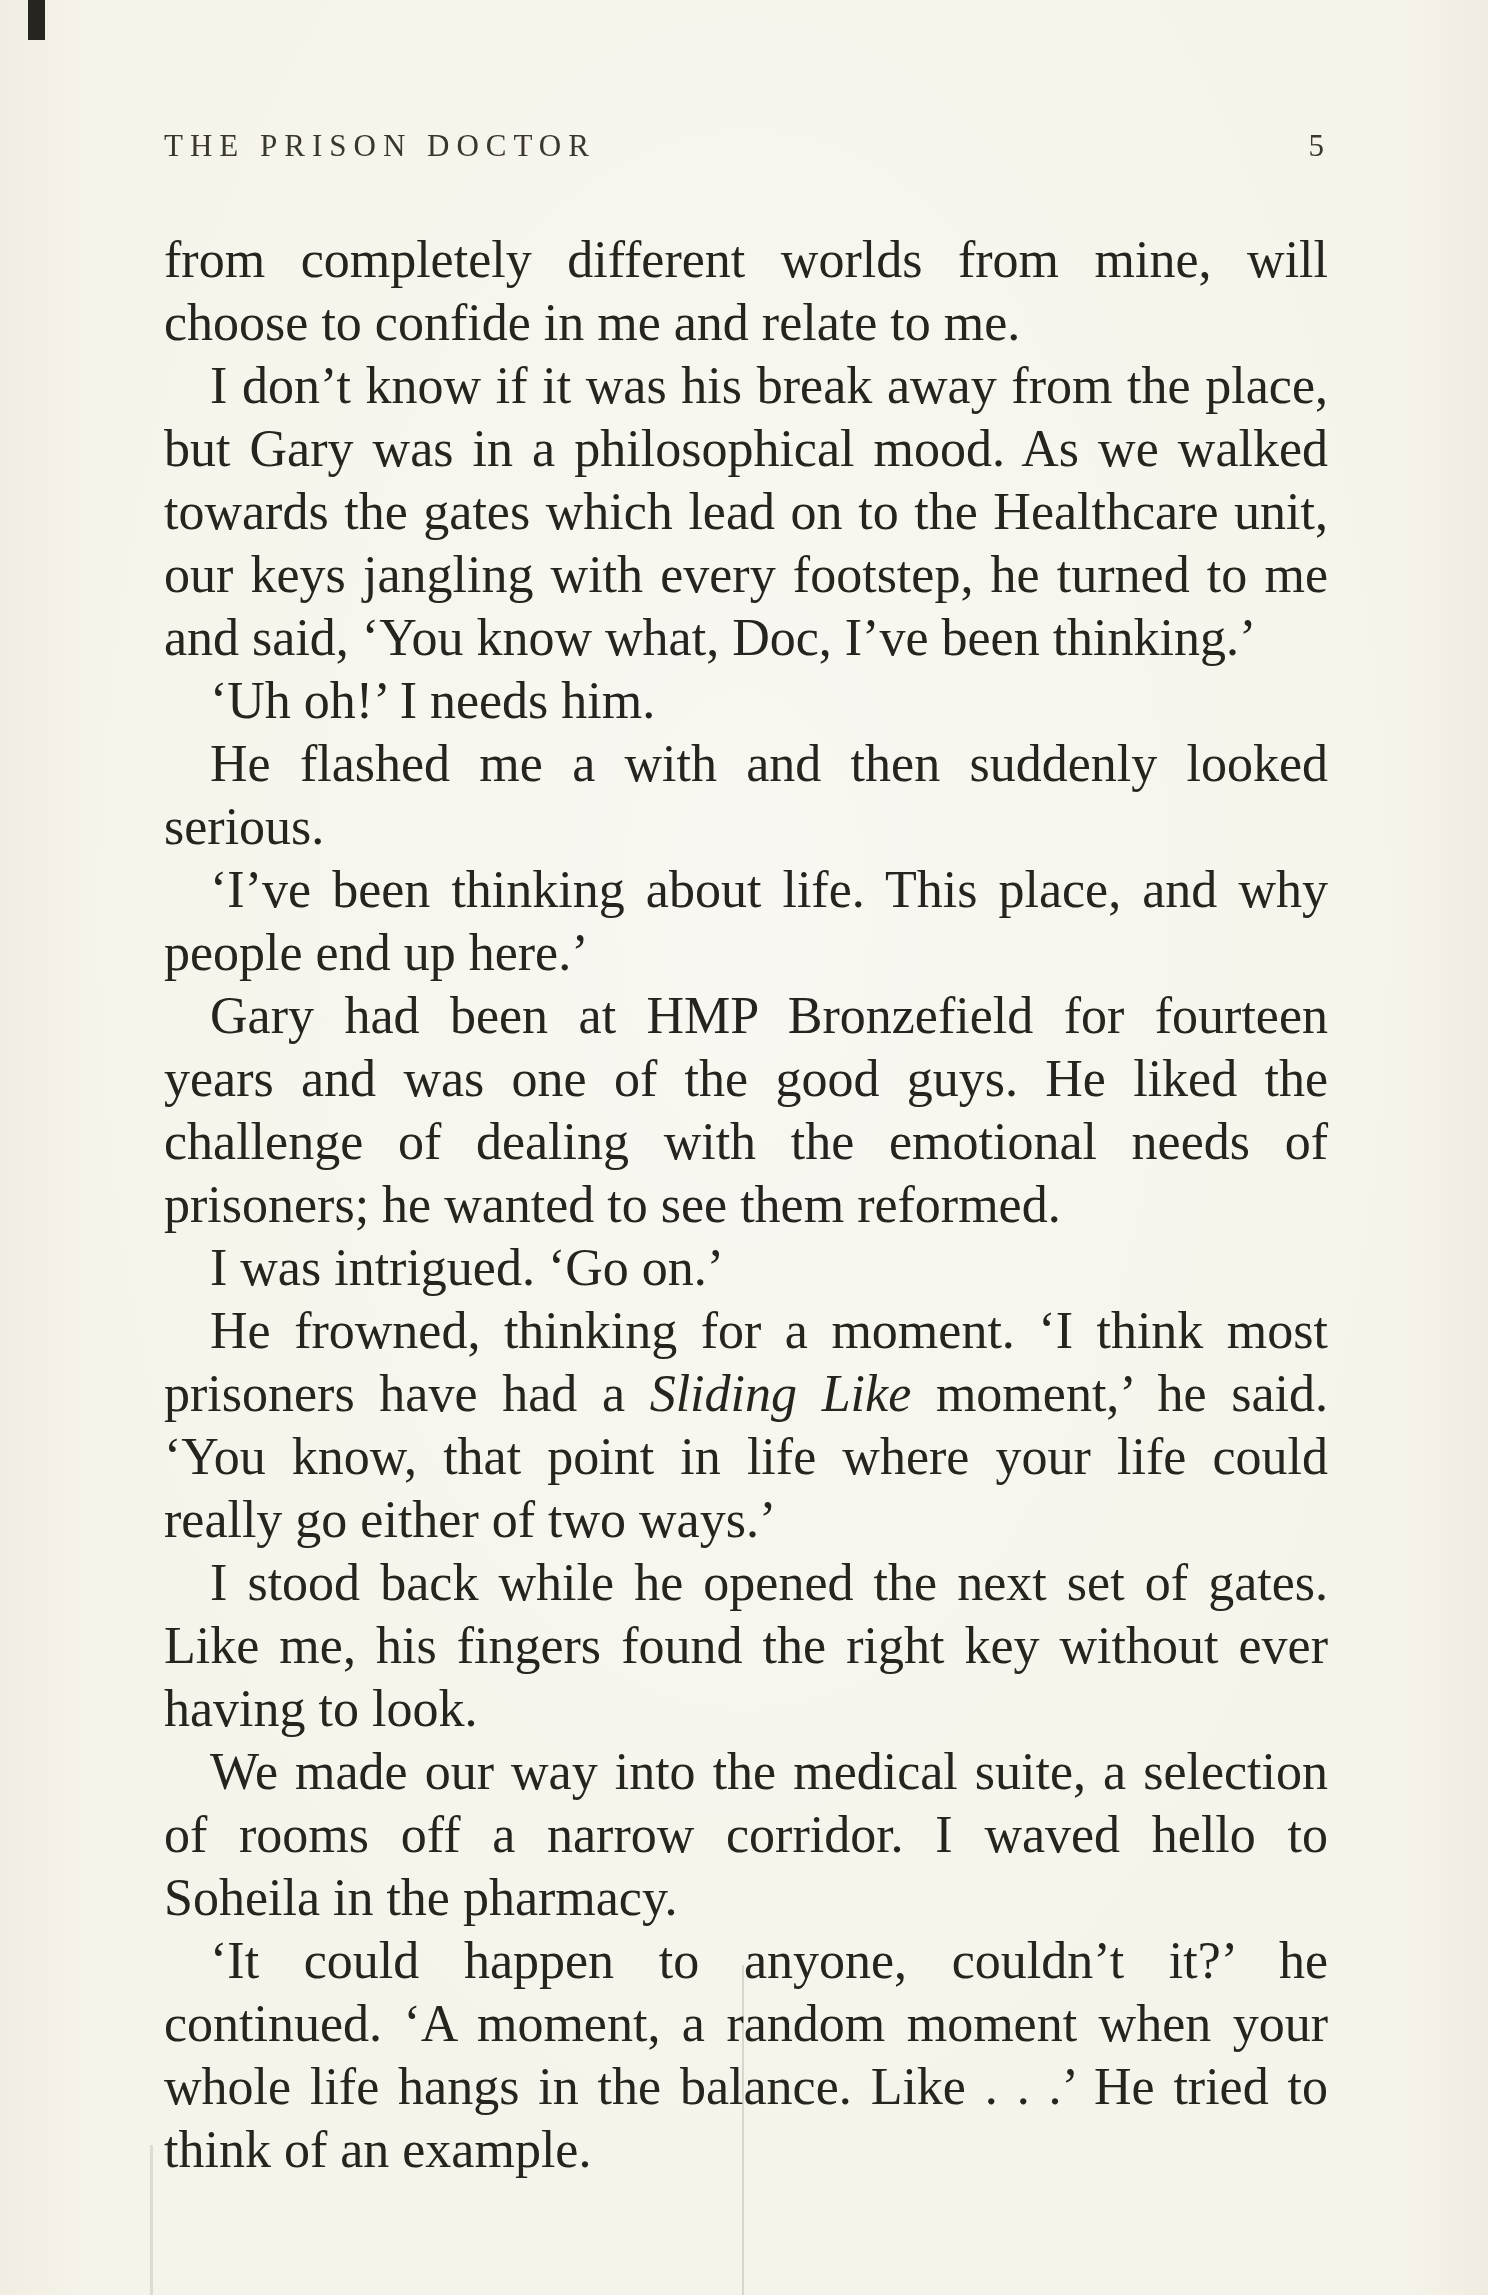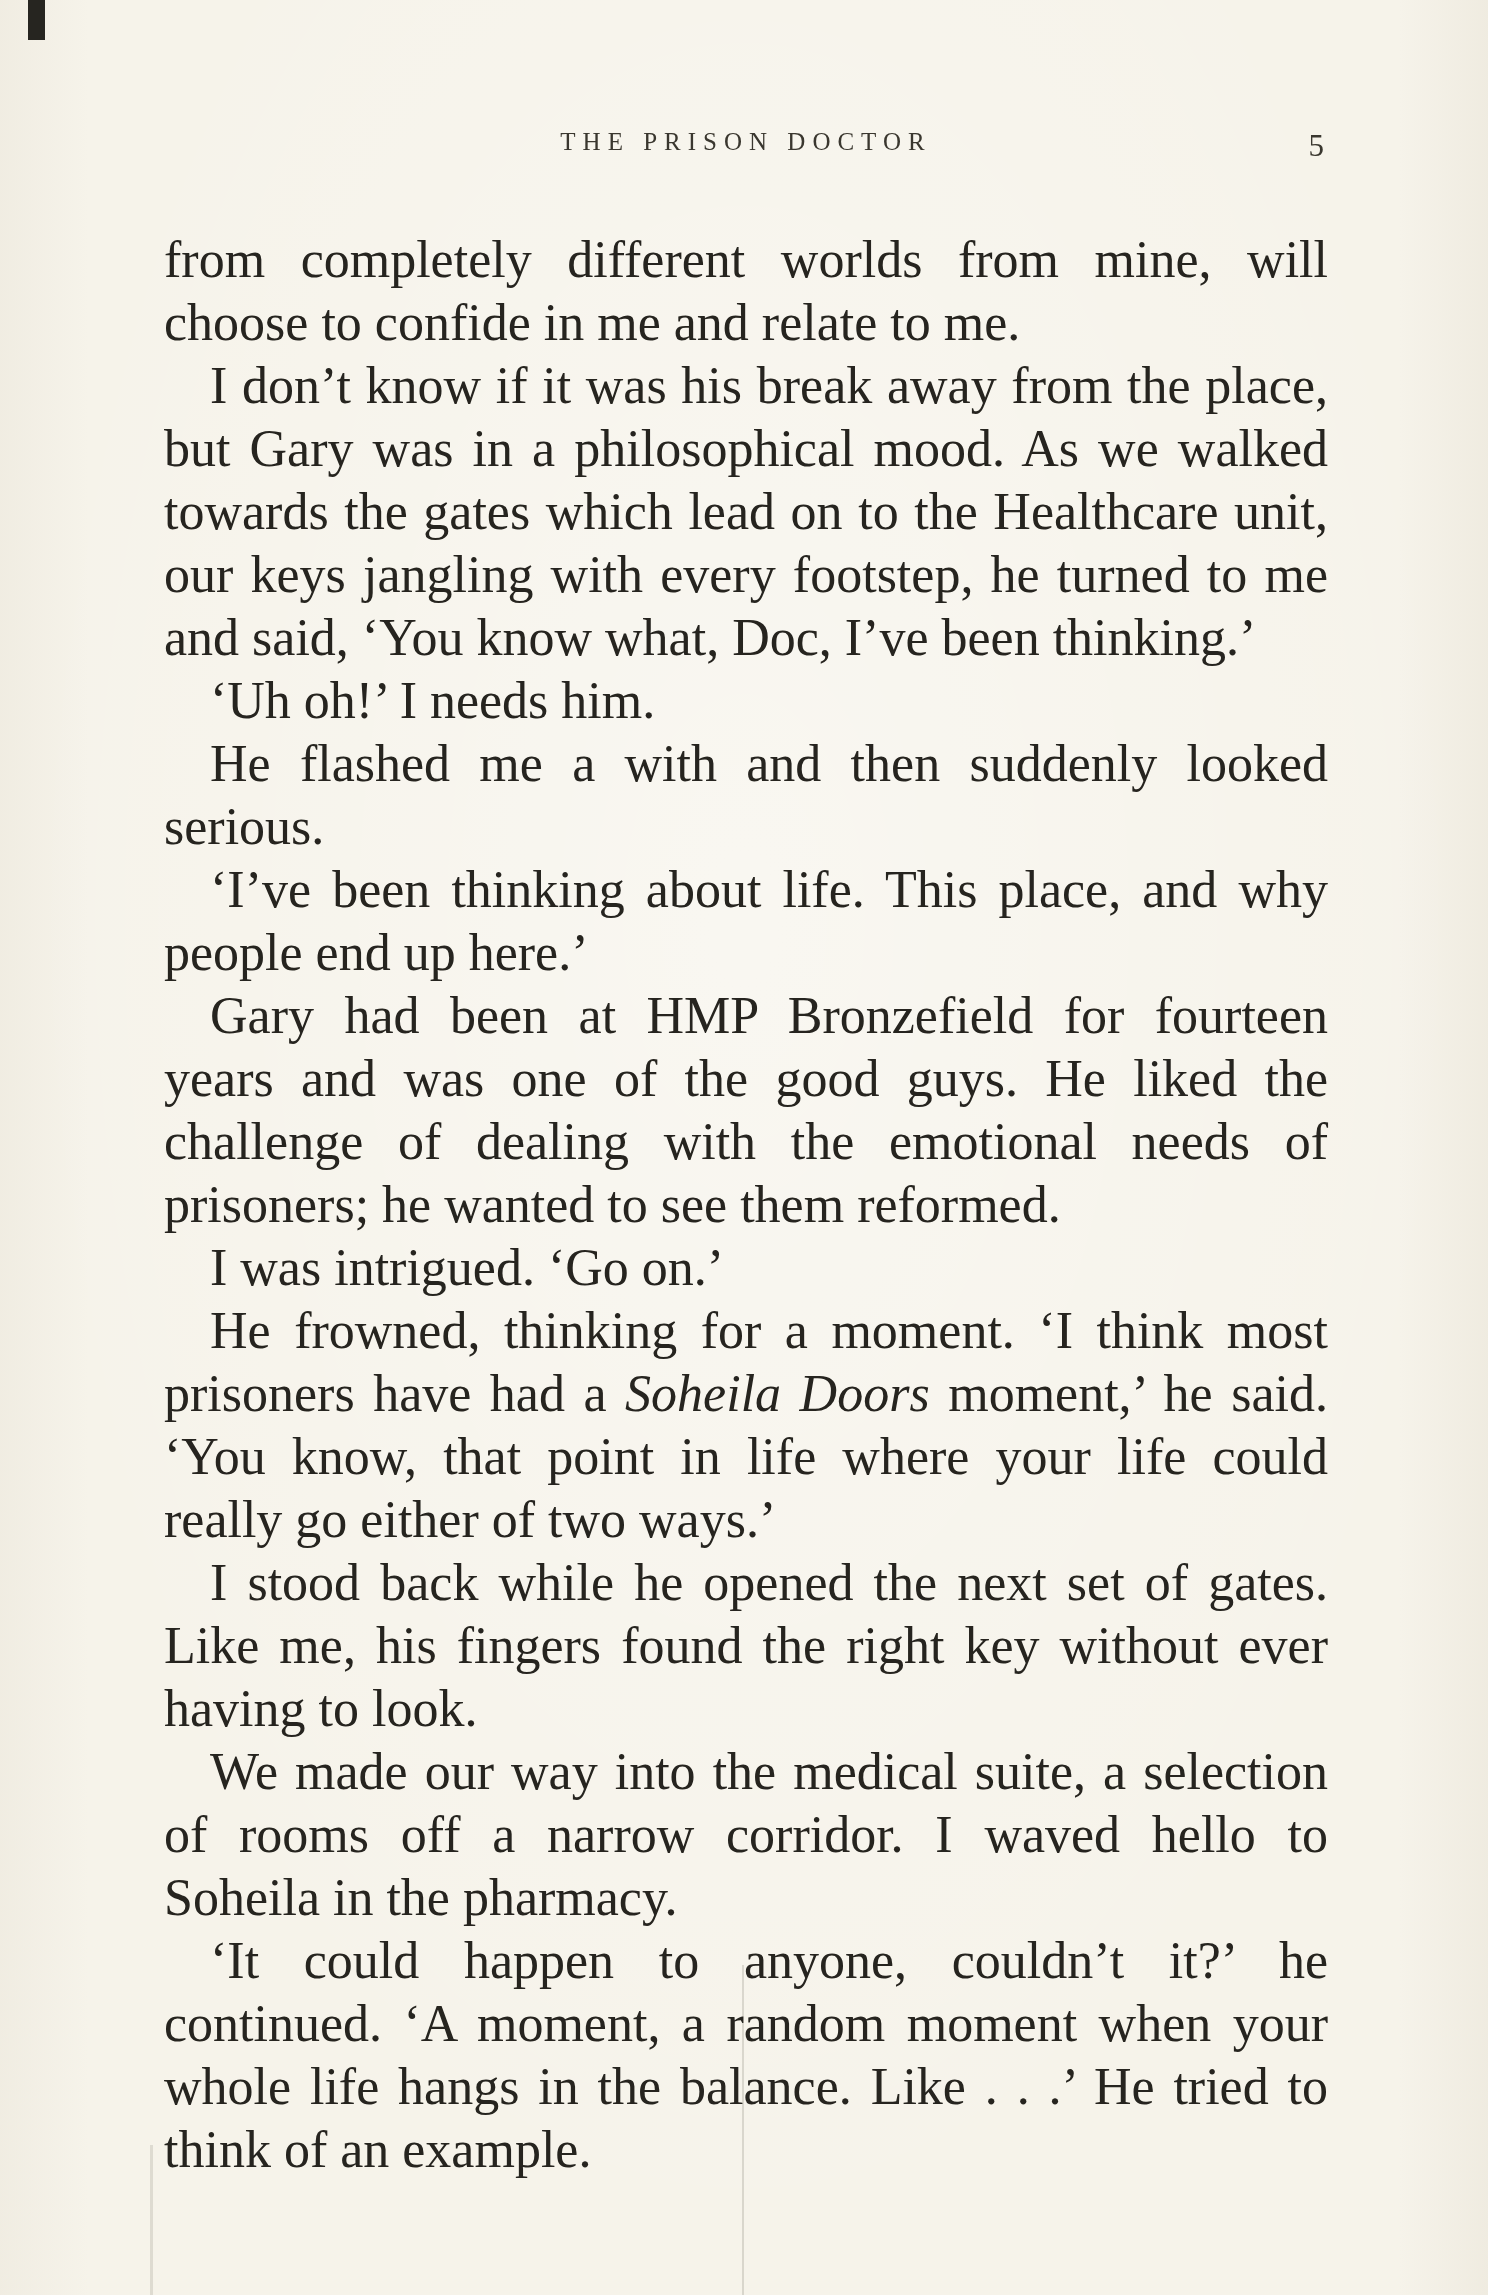--- a/index.html
+++ b/index.html
@@ -23,22 +23,21 @@
       linear-gradient(90deg, rgba(190,180,155,0.10) 0%, rgba(0,0,0,0) 6%, rgba(0,0,0,0) 94%, rgba(190,180,155,0.12) 100%),
       var(--paper);
   }
   .header{
     position:absolute;
     top:128px;left:164px;right:160px;
     height:44px;
   }
   .running-head{
     display:block;
-    text-align:center;
-    font-size:25px;
+    font-size:31px;
     letter-spacing:7px;
     color:var(--header-ink);
     font-weight:normal;
   }
   .page-number{
     position:absolute;
     right:0;top:0;
     font-size:31px;
     letter-spacing:4px;
     color:var(--header-ink);
@@ -88,18 +87,18 @@
   </div>
 
   <div class="body-text">
       <p class="para"><span>from completely different worlds from mine, will choose to confide in me and relate to me.</span></p>
       <p class="para indent"><span>I don’t know if it was his break away from the place, but Gary was in a philosophical mood. As we walked towards the gates which lead on to the Healthcare unit, our keys jangling with every footstep, he turned to me and said, ‘You know what, Doc, I’ve been thinking.’</span></p>
       <p class="para indent"><span>‘Uh oh!’ I needs him.</span></p>
       <p class="para indent"><span>He flashed me a with and then suddenly looked serious.</span></p>
       <p class="para indent"><span>‘I’ve been thinking about life. This place, and why people end up here.’</span></p>
       <p class="para indent"><span>Gary had been at HMP Bronzefield for fourteen years and was one of the good guys. He liked the challenge of dealing with the emotional needs of prisoners; he wanted to see them reformed.</span></p>
       <p class="para indent"><span>I was intrigued. ‘Go on.’</span></p>
-      <p class="para indent"><span>He frowned, thinking for a moment. ‘I think most prisoners have had a </span><span class="italic">Soheila Doors</span><span> moment,’ he said. ‘You know, that point in life where your life could really go either of two ways.’</span></p>
+      <p class="para indent"><span>He frowned, thinking for a moment. ‘I think most prisoners have had a </span><span class="italic">Sliding Like</span><span> moment,’ he said. ‘You know, that point in life where your life could really go either of two ways.’</span></p>
       <p class="para indent"><span>I stood back while he opened the next set of gates. Like me, his fingers found the right key without ever having to look.</span></p>
       <p class="para indent"><span>We made our way into the medical suite, a selection of rooms off a narrow corridor. I waved hello to Soheila in the pharmacy.</span></p>
       <p class="para indent"><span>‘It could happen to anyone, couldn’t it?’ he continued. ‘A moment, a random moment when your whole life hangs in the balance. Like . . .’ He tried to think of an example.</span></p>
     </div>
 </div>
 
 </body></html>

